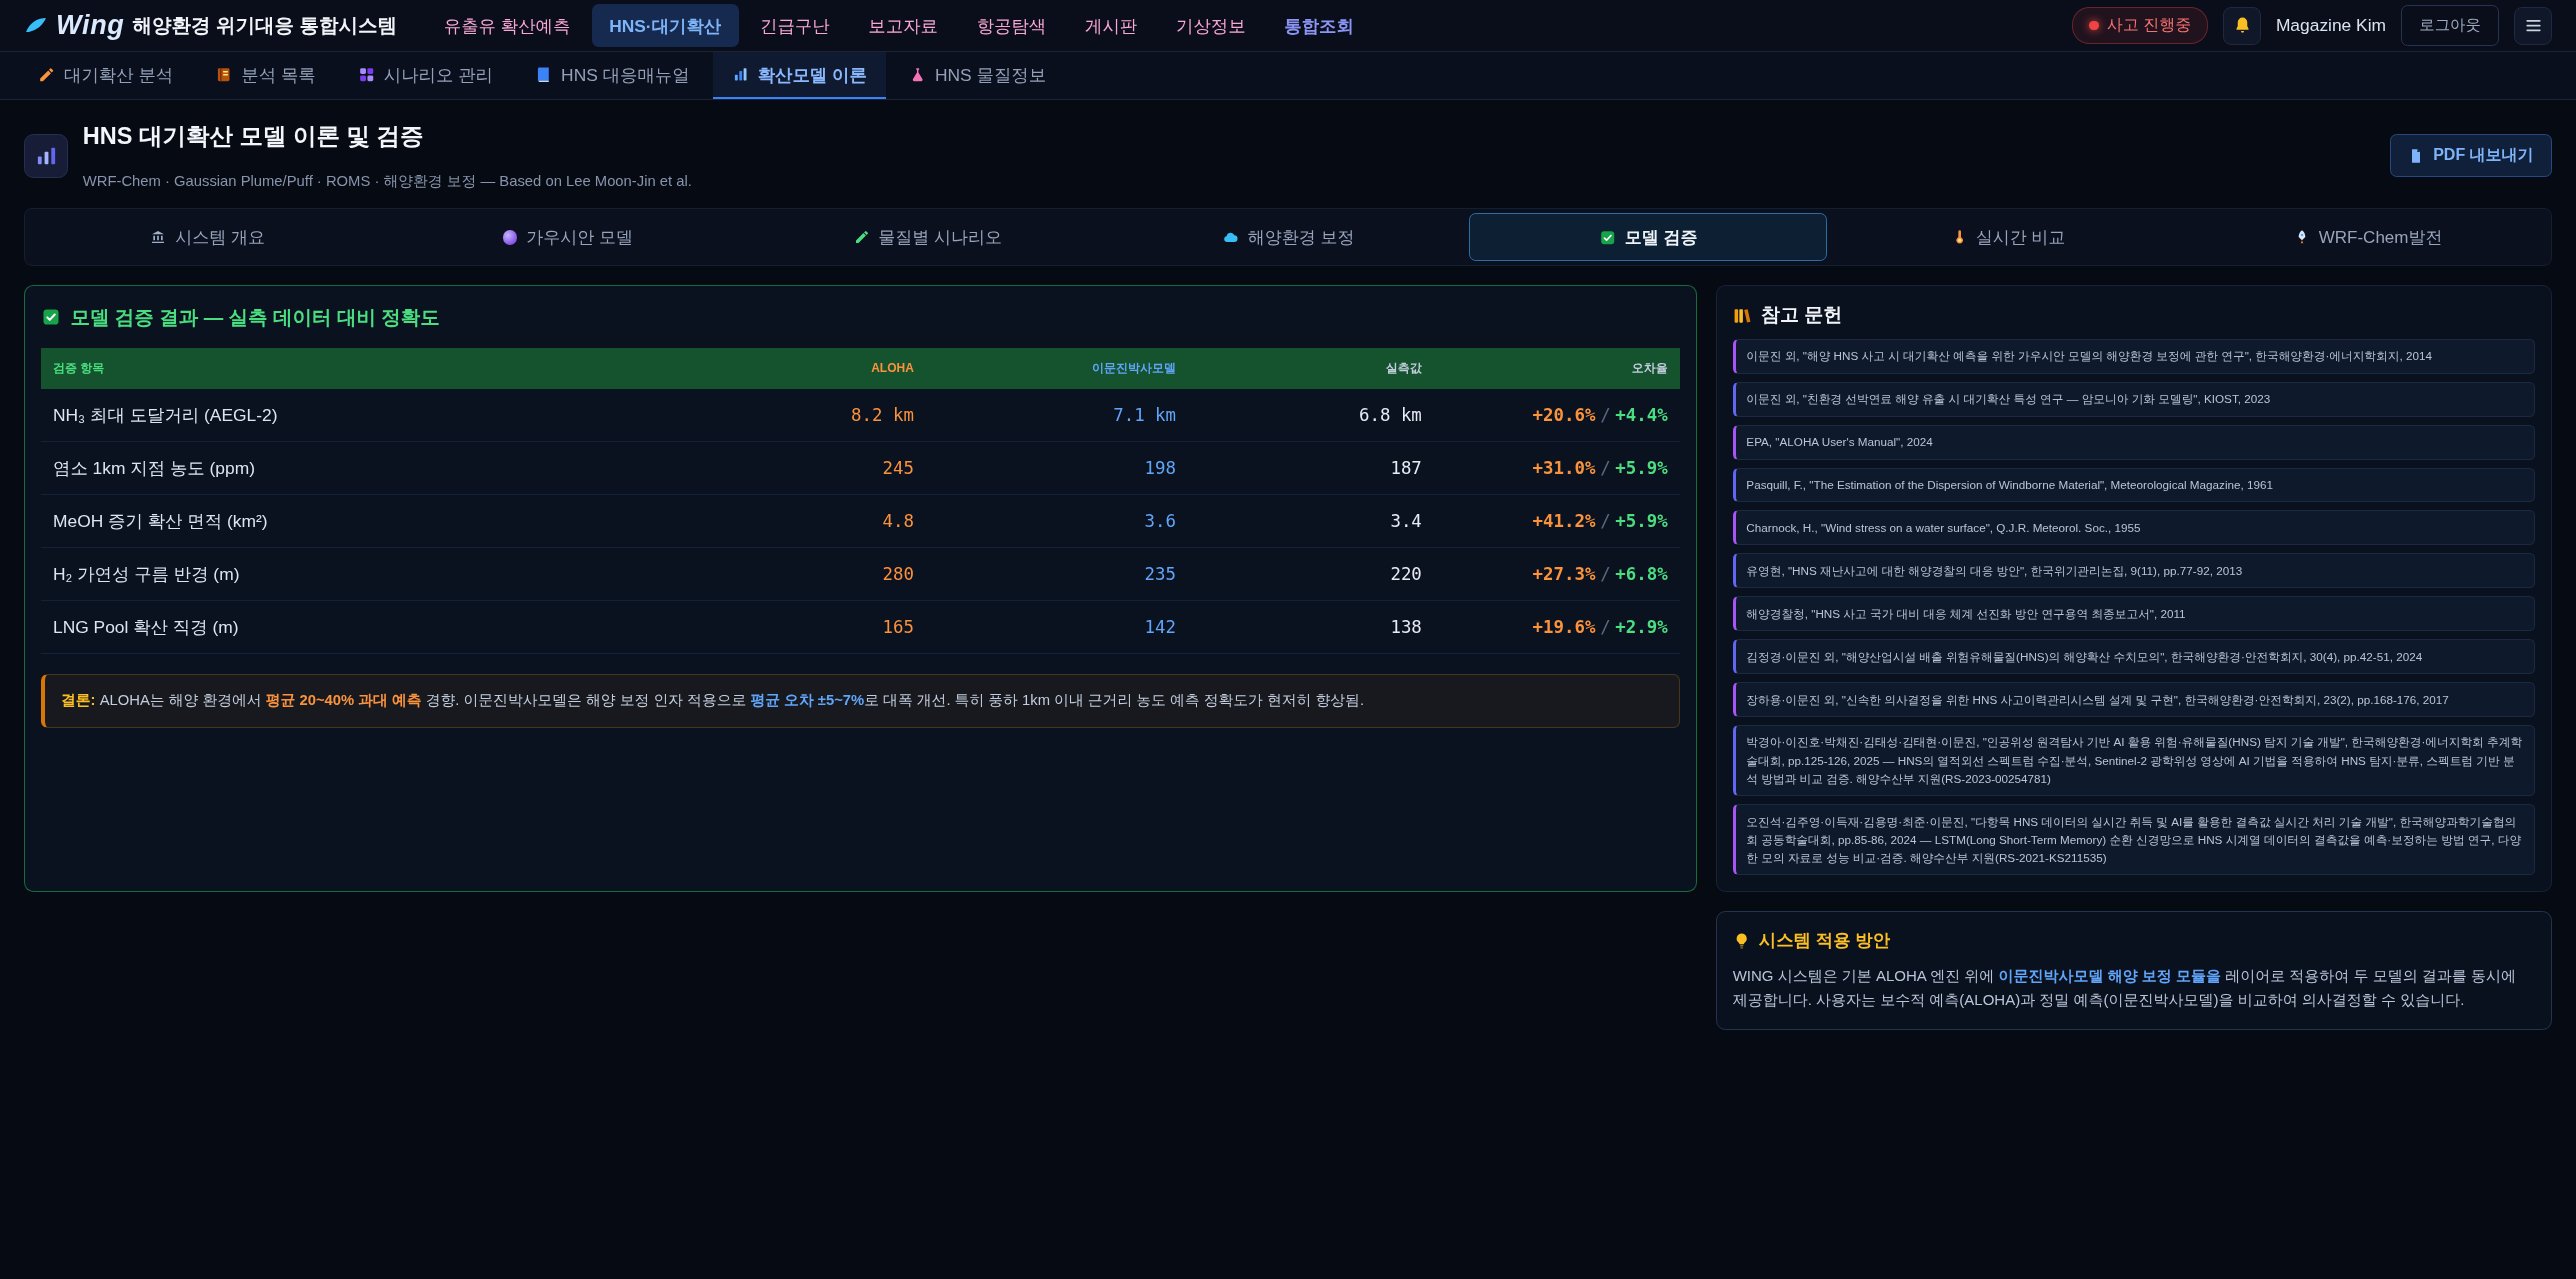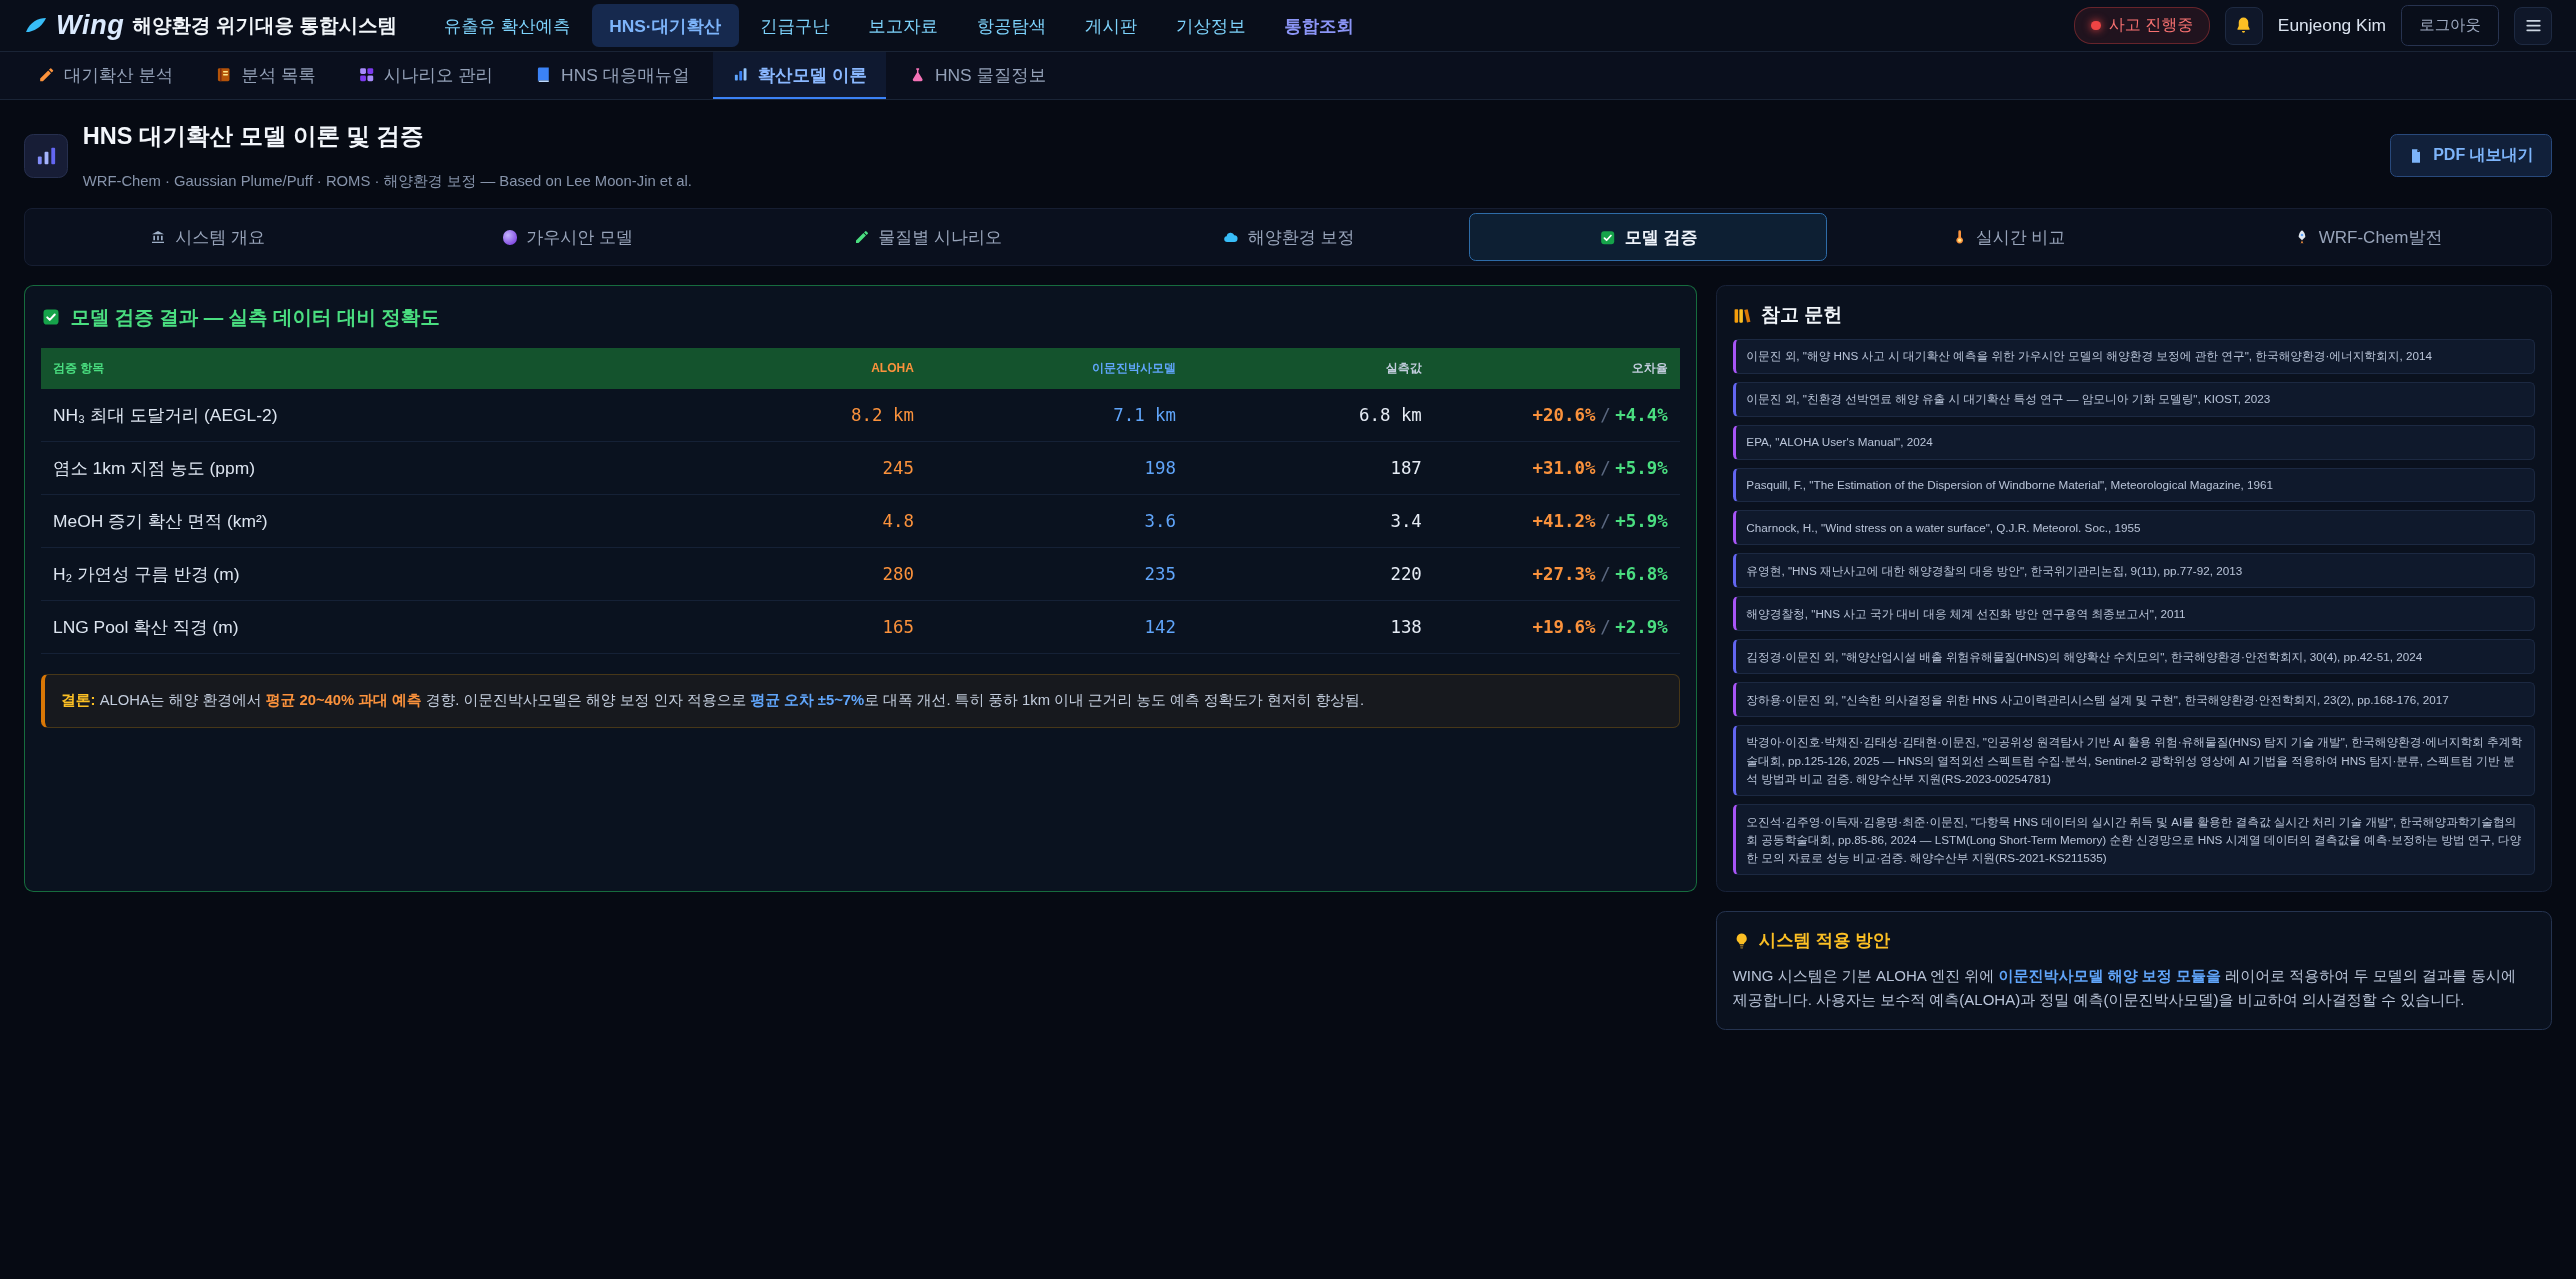--- a/index.html
+++ b/index.html
@@ -14,21 +14,21 @@
 
   
   .topnav {
     height:52px; display:flex; align-items:center; gap:29.5px;
     padding:0 24px; background:#090e1a; border-bottom:0.7px solid #1a2436;
   }
   .brand { display:flex; align-items:center; gap:8px; cursor:pointer; white-space:nowrap; }
   .brand-name { font-size:27px; font-weight:bold; font-style:italic; color:#dbeafe; letter-spacing:0.7px; }
   .brand-title { font-size:19.5px; font-weight:bold; color:#f1f5f9; }
   .nav-links { display:flex; align-items:center; gap:4px; }
-  .nav-link { font-size:17.4px; color:#7dd3fc; padding:9.4px 17.4px; border-radius:6.7px; cursor:pointer; white-space:nowrap; }
+  .nav-link { font-size:17.4px; color:#f9a8d4; padding:9.4px 17.4px; border-radius:6.7px; cursor:pointer; white-space:nowrap; }
   .nav-link.active { background:#16294e; color:#7db4fa; font-weight:bold; }
   .nav-link.special { color:#8b95f6; font-weight:bold; }
   .topnav-right { margin-left:auto; display:flex; align-items:center; gap:14.8px; }
   .incident-badge {
     display:flex; align-items:center; gap:8px; font-size:16px; color:#f87171;
     background:rgba(239,68,68,.10); border:0.7px solid rgba(239,68,68,.35);
     padding:7.4px 16px; border-radius:17.4px; cursor:pointer; white-space:nowrap;
   }
   .siren-dot { width:9.4px; height:9.4px; border-radius:50%; background:#ef4444; box-shadow:0 0 8px #ef4444; }
   .icon-btn {
@@ -156,21 +156,21 @@
       <div class="incident-badge">
         <span class="siren-dot"></span>
         <span>사고 진행중</span>
       </div>
       <button class="icon-btn">
         <svg width="19" height="19" viewBox="0 0 24 24">
             <path fill="#fbbf24" d="M12 2a6 6 0 0 0-6 6v4.6L4.4 16a1 1 0 0 0 .9 1.5h13.4a1 1 0 0 0 .9-1.5L18 12.6V8a6 6 0 0 0-6-6z"></path>
             <path fill="#fbbf24" d="M10 19a2 2 0 0 0 4 0h-4z"></path>
           </svg>
       </button>
-      <span class="user-name">Eunjeong Kim</span>
+      <span class="user-name">Magazine Kim</span>
       <button class="logout-btn">로그아웃</button>
       <button class="icon-btn">
         <svg width="19" height="19" viewBox="0 0 24 24">
             <rect x="3" y="5" width="18" height="2.2" rx="1.1" fill="#cbd5e1"></rect>
             <rect x="3" y="11" width="18" height="2.2" rx="1.1" fill="#cbd5e1"></rect>
             <rect x="3" y="17" width="18" height="2.2" rx="1.1" fill="#cbd5e1"></rect>
           </svg>
       </button>
     </div>
   </header>

